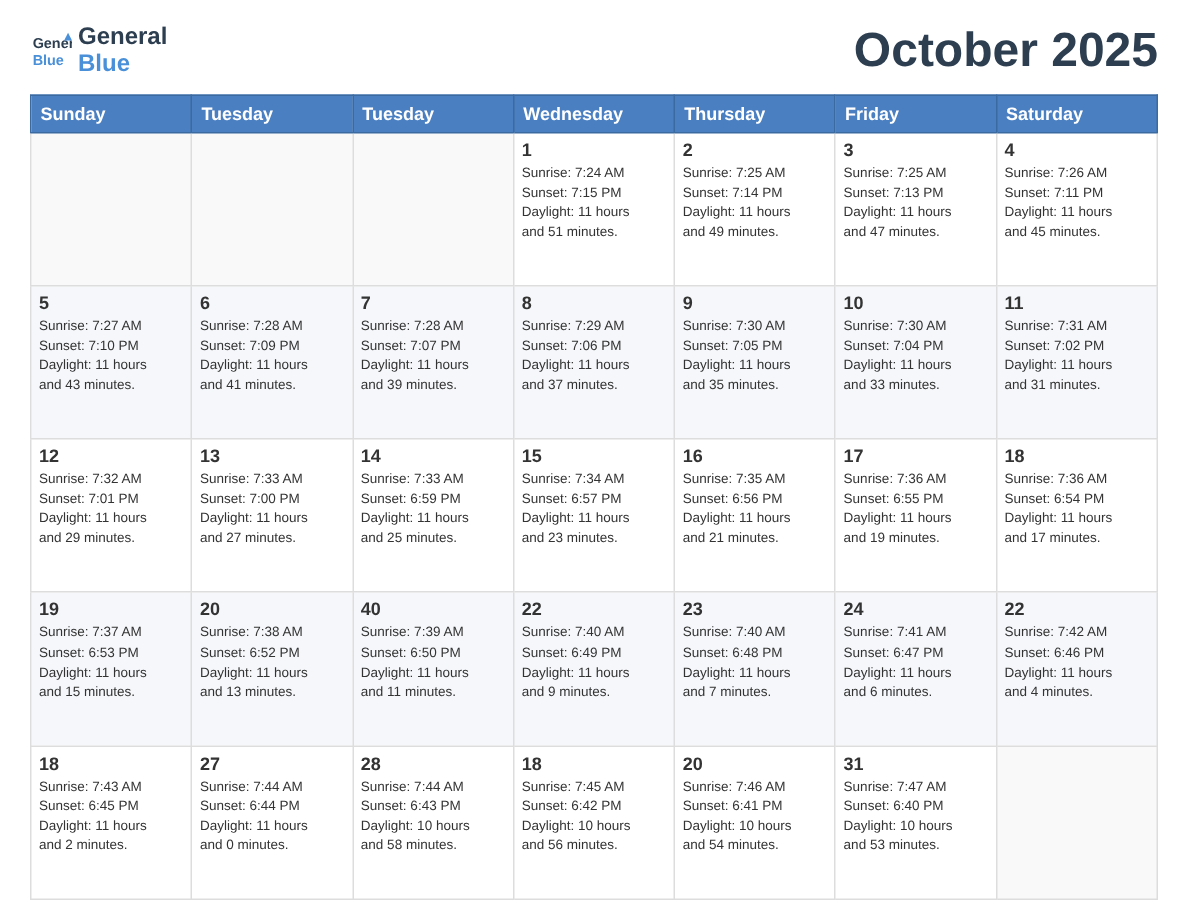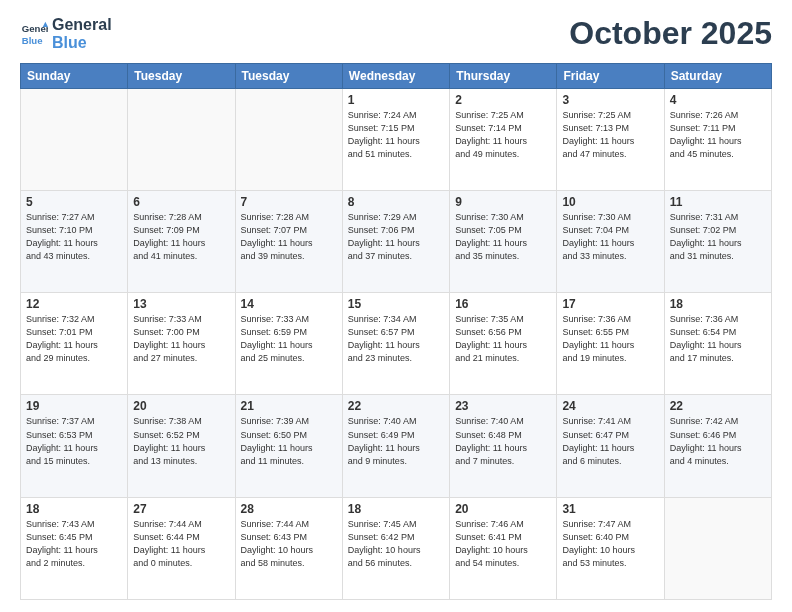--- a/index.html
+++ b/index.html
@@ -210,21 +210,21 @@
         <tr class="row-shade">
           <td>
             <span class="day-num">19</span>
             <div class="cell-text">Sunrise: 7:37 AM<br>Sunset: 6:53 PM<br>Daylight: 11 hours<br>and 15 minutes.</div>
           </td>
           <td>
             <span class="day-num">20</span>
             <div class="cell-text">Sunrise: 7:38 AM<br>Sunset: 6:52 PM<br>Daylight: 11 hours<br>and 13 minutes.</div>
           </td>
           <td>
-            <span class="day-num">21</span>
+            <span class="day-num">40</span>
             <div class="cell-text">Sunrise: 7:39 AM<br>Sunset: 6:50 PM<br>Daylight: 11 hours<br>and 11 minutes.</div>
           </td>
           <td>
             <span class="day-num">22</span>
             <div class="cell-text">Sunrise: 7:40 AM<br>Sunset: 6:49 PM<br>Daylight: 11 hours<br>and 9 minutes.</div>
           </td>
           <td>
             <span class="day-num">23</span>
             <div class="cell-text">Sunrise: 7:40 AM<br>Sunset: 6:48 PM<br>Daylight: 11 hours<br>and 7 minutes.</div>
           </td>

